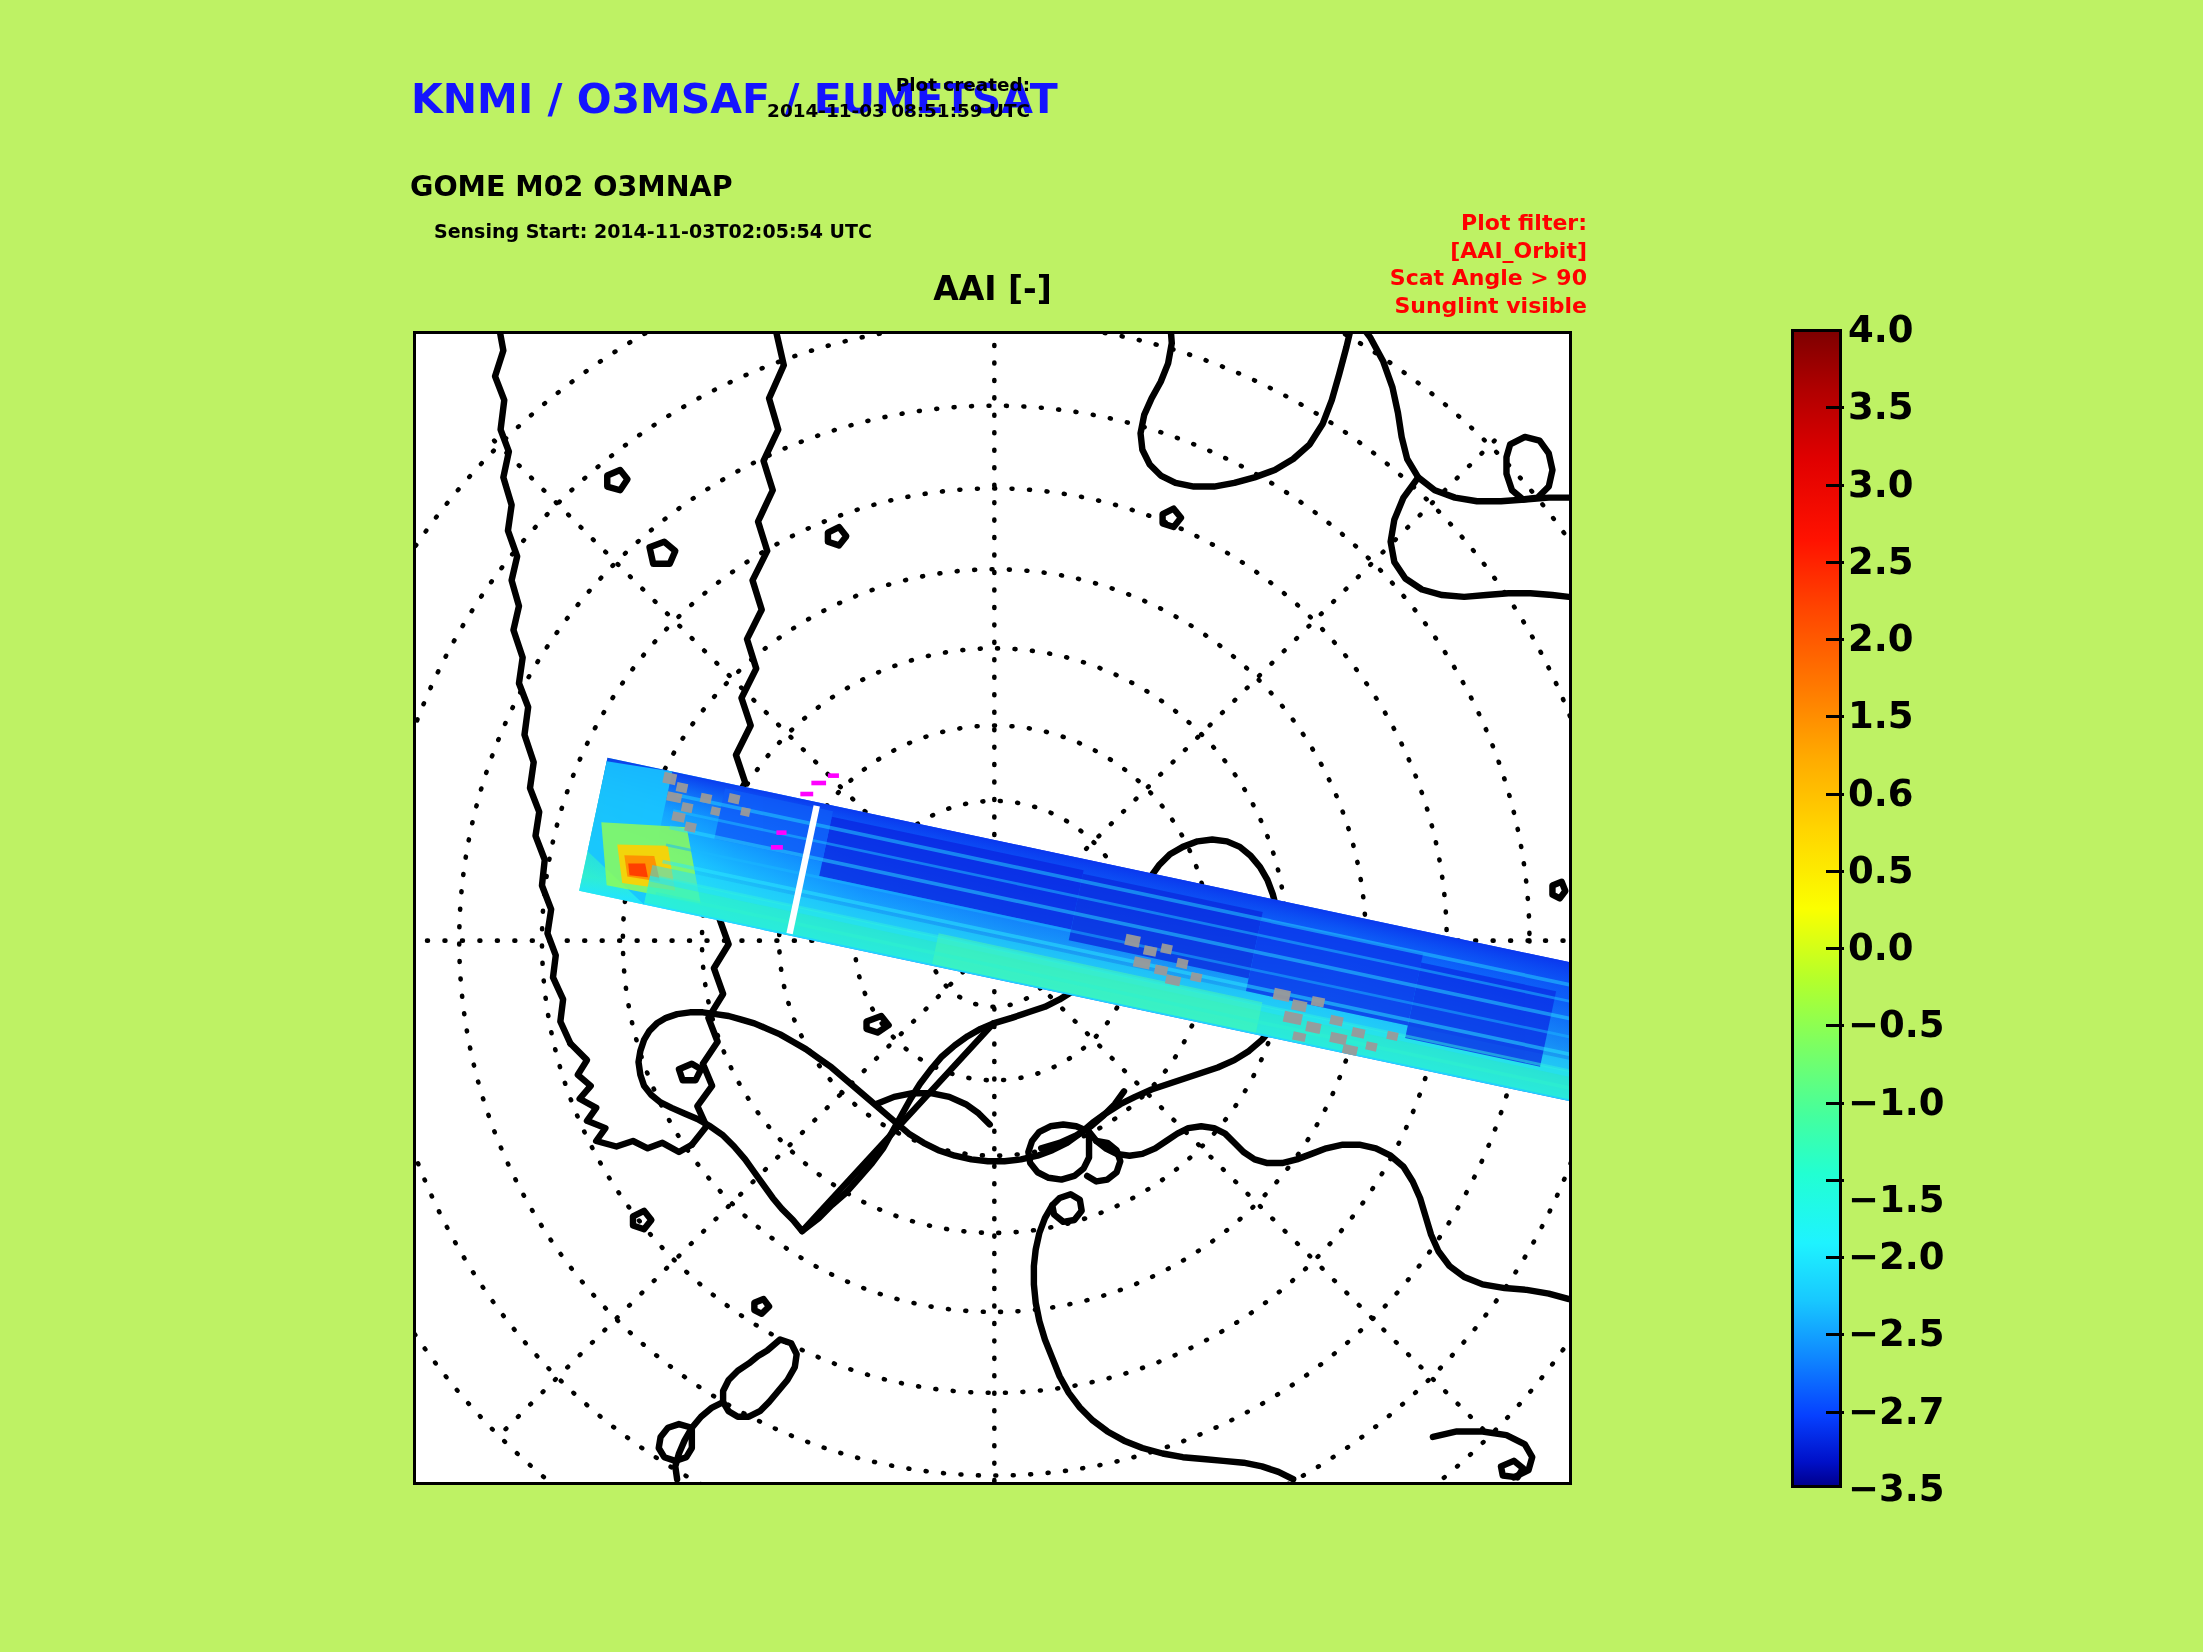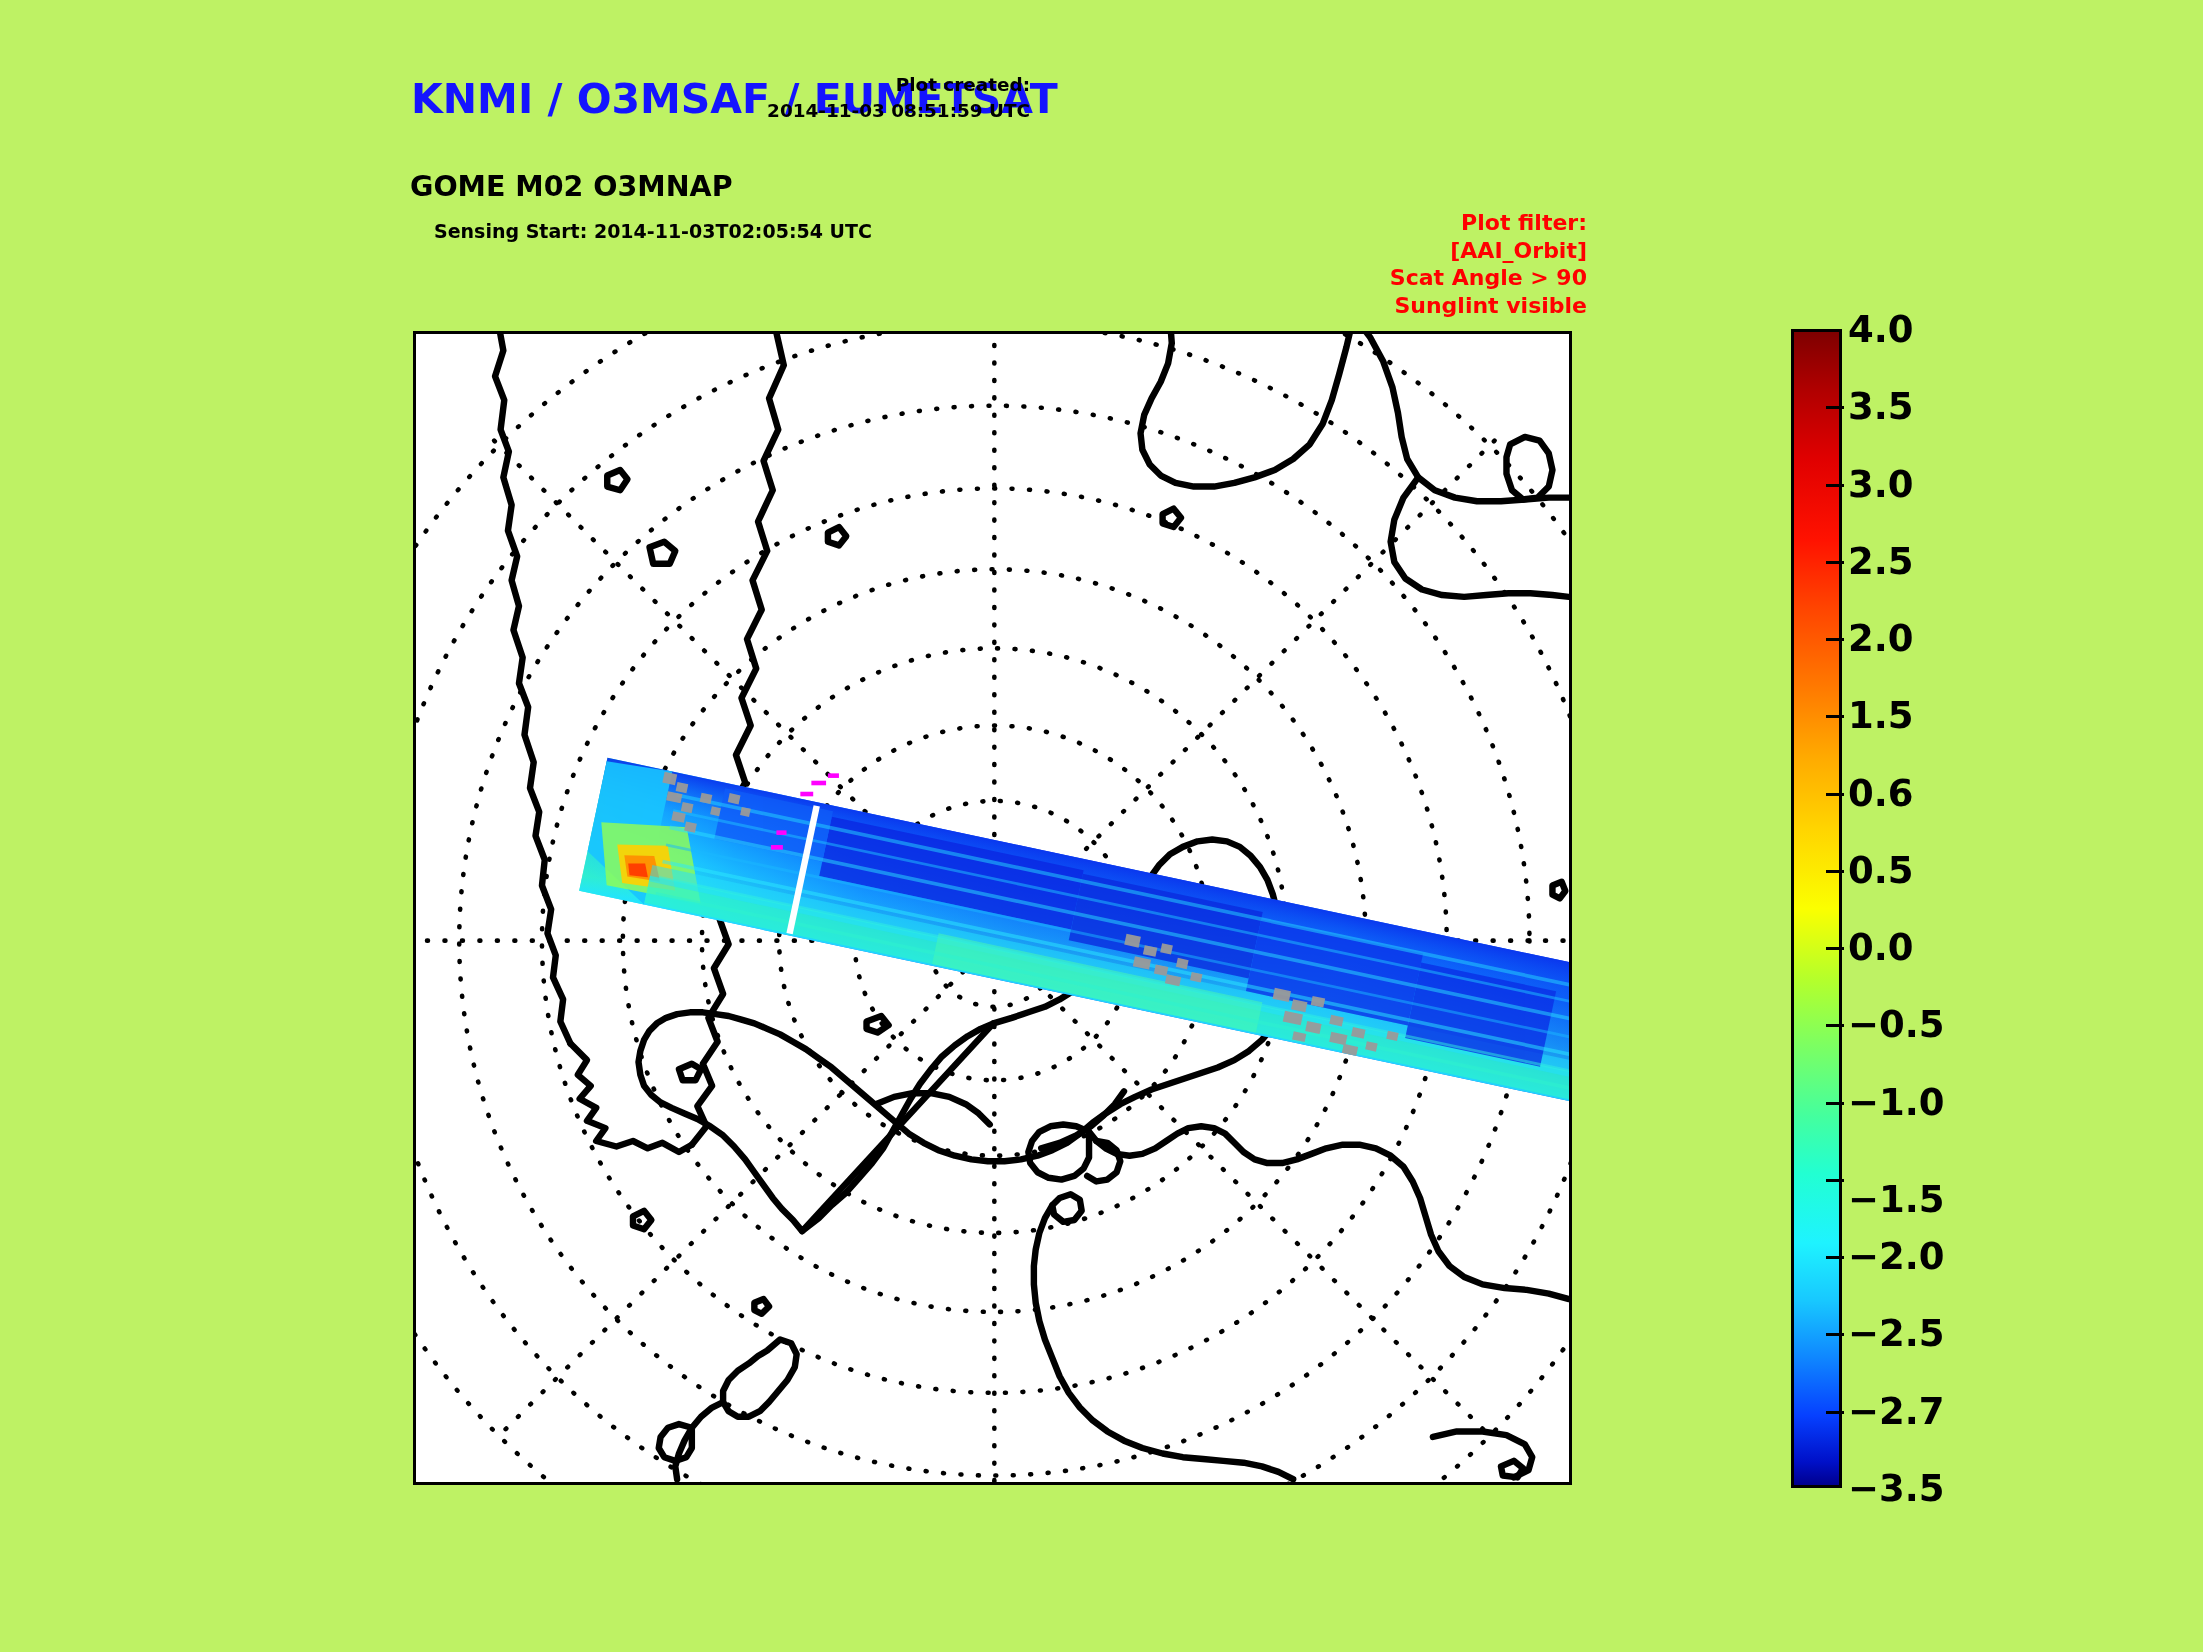--- a/index.html
+++ b/index.html
@@ -184,20 +184,21 @@
   <div id="instrument-line">GOME M02 O3MNAP</div>
   <div id="sensing-line">Sensing Start: 2014-11-03T02:05:54 UTC</div>
 
   <div id="filter-block">
     <span class="line">Plot filter:</span>
     <span class="line">[AAI_Orbit]</span>
     <span class="line">Scat Angle &gt; 90</span>
     <span class="line">Sunglint visible</span>
   </div>
 
+  <div id="map-title">AAI [-]</div>
 
   <div id="map-frame">
     <div id="map-clip">
       <svg id="map-svg" viewBox="0 0 1254 1249" preserveAspectRatio="none">
         <defs>
           <clipPath id="frameClip">
             <rect x="0" y="0" width="1254" height="1249"></rect>
           </clipPath>
           <linearGradient id="swathGradA" x1="0" y1="0" x2="1" y2="0">
             <stop offset="0.00" stop-color="#2fe8b8"></stop>

